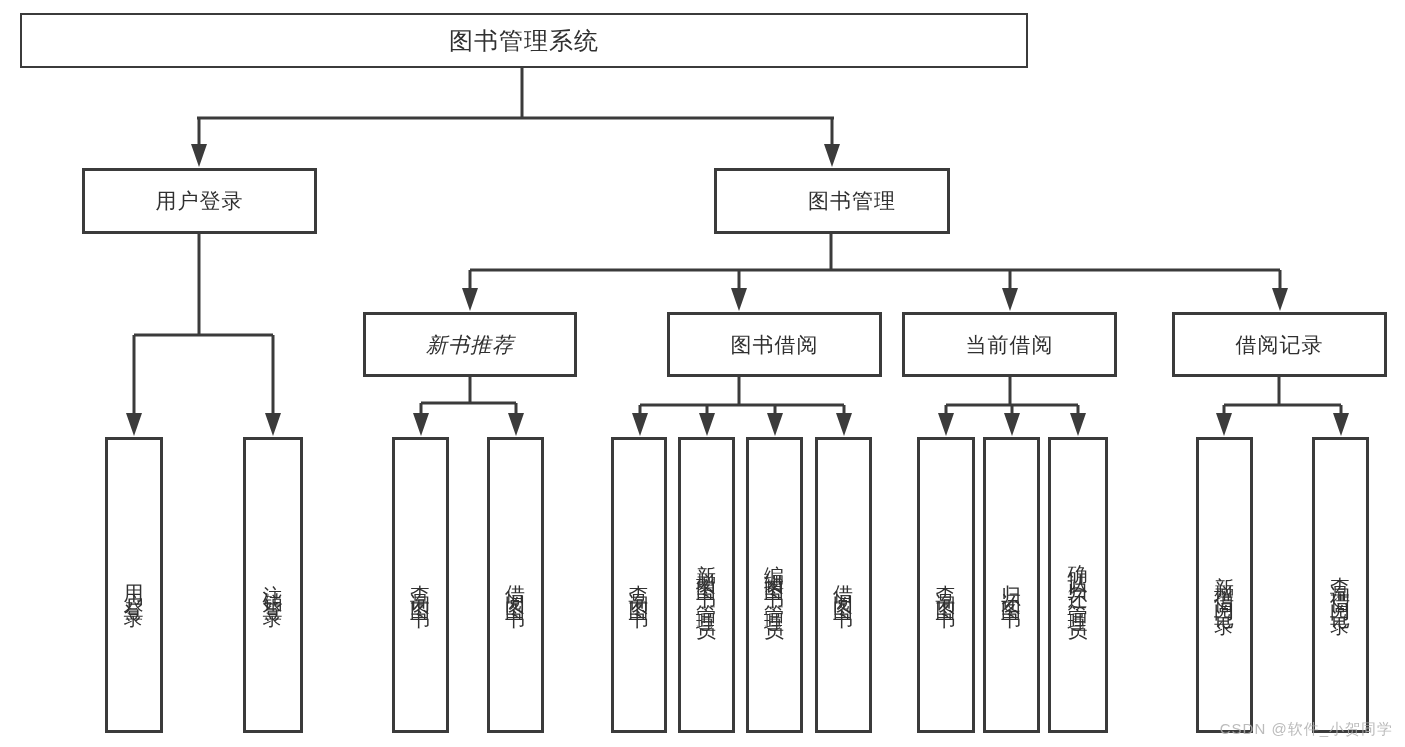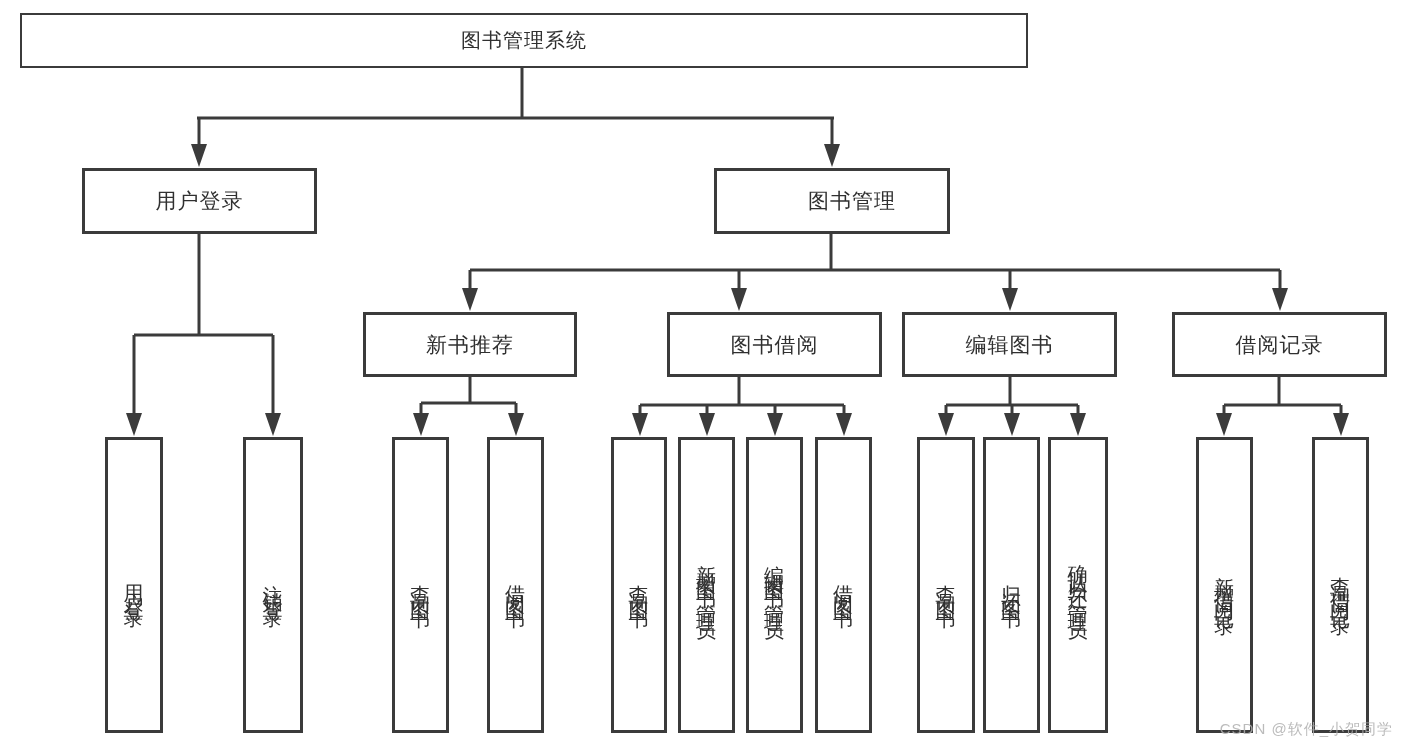--- a/index.html
+++ b/index.html
@@ -17,24 +17,24 @@
     position:absolute;
     box-sizing:border-box;
     background:var(--boxbg,#ffffff);
     border:3px solid var(--line,#3b3b3b);
     display:flex;align-items:center;justify-content:center;
     color:var(--text,#303030);
     font-size:21px;
     letter-spacing:1px;
     white-space:nowrap;
   }
-  #root{left:20px;top:13px;width:1008px;height:55px;border-width:2px;font-size:20px;}
+  #root{left:20px;top:13px;width:1008px;height:55px;border-width:2px;font-size:24px;}
   #n-login{left:82px;top:168px;width:235px;height:66px;}
   #n-mgmt{left:714px;top:168px;width:236px;height:66px;padding-left:40px;}
-  #g-new{left:363px;top:312px;width:214px;height:65px;}
+  #g-new{left:363px;top:312px;width:214px;height:65px;font-style:italic;}
   #g-borrow{left:632px;top:312px;width:215px;height:65px;margin-left:35px;}
   #g-current{left:902px;top:312px;width:215px;height:65px;}
   #g-records{left:1172px;top:312px;width:215px;height:65px;}
   .vbox{top:437px;height:296px;width:57px;font-size:20px;letter-spacing:0;}
   .vbox .vtext{
     writing-mode:vertical-rl;
     text-orientation:mixed;
     letter-spacing:8px;
     line-height:1;
   }
@@ -139,21 +139,21 @@
     <span>图书管理</span>
   </div>
 
   <div class="box" id="g-new">
     <span>新书推荐</span>
   </div>
   <div class="box" id="g-borrow">
     <span>图书借阅</span>
   </div>
   <div class="box" id="g-current">
-    <span>编辑图书</span>
+    <span>当前借阅</span>
   </div>
   <div class="box" id="g-records">
     <span>借阅记录</span>
   </div>
 
   <div class="box vbox" id="l1">
     <span class="vtext">用户登录</span>
   </div>
   <div class="box vbox" id="l2">
     <span class="vtext">注销登录</span>

